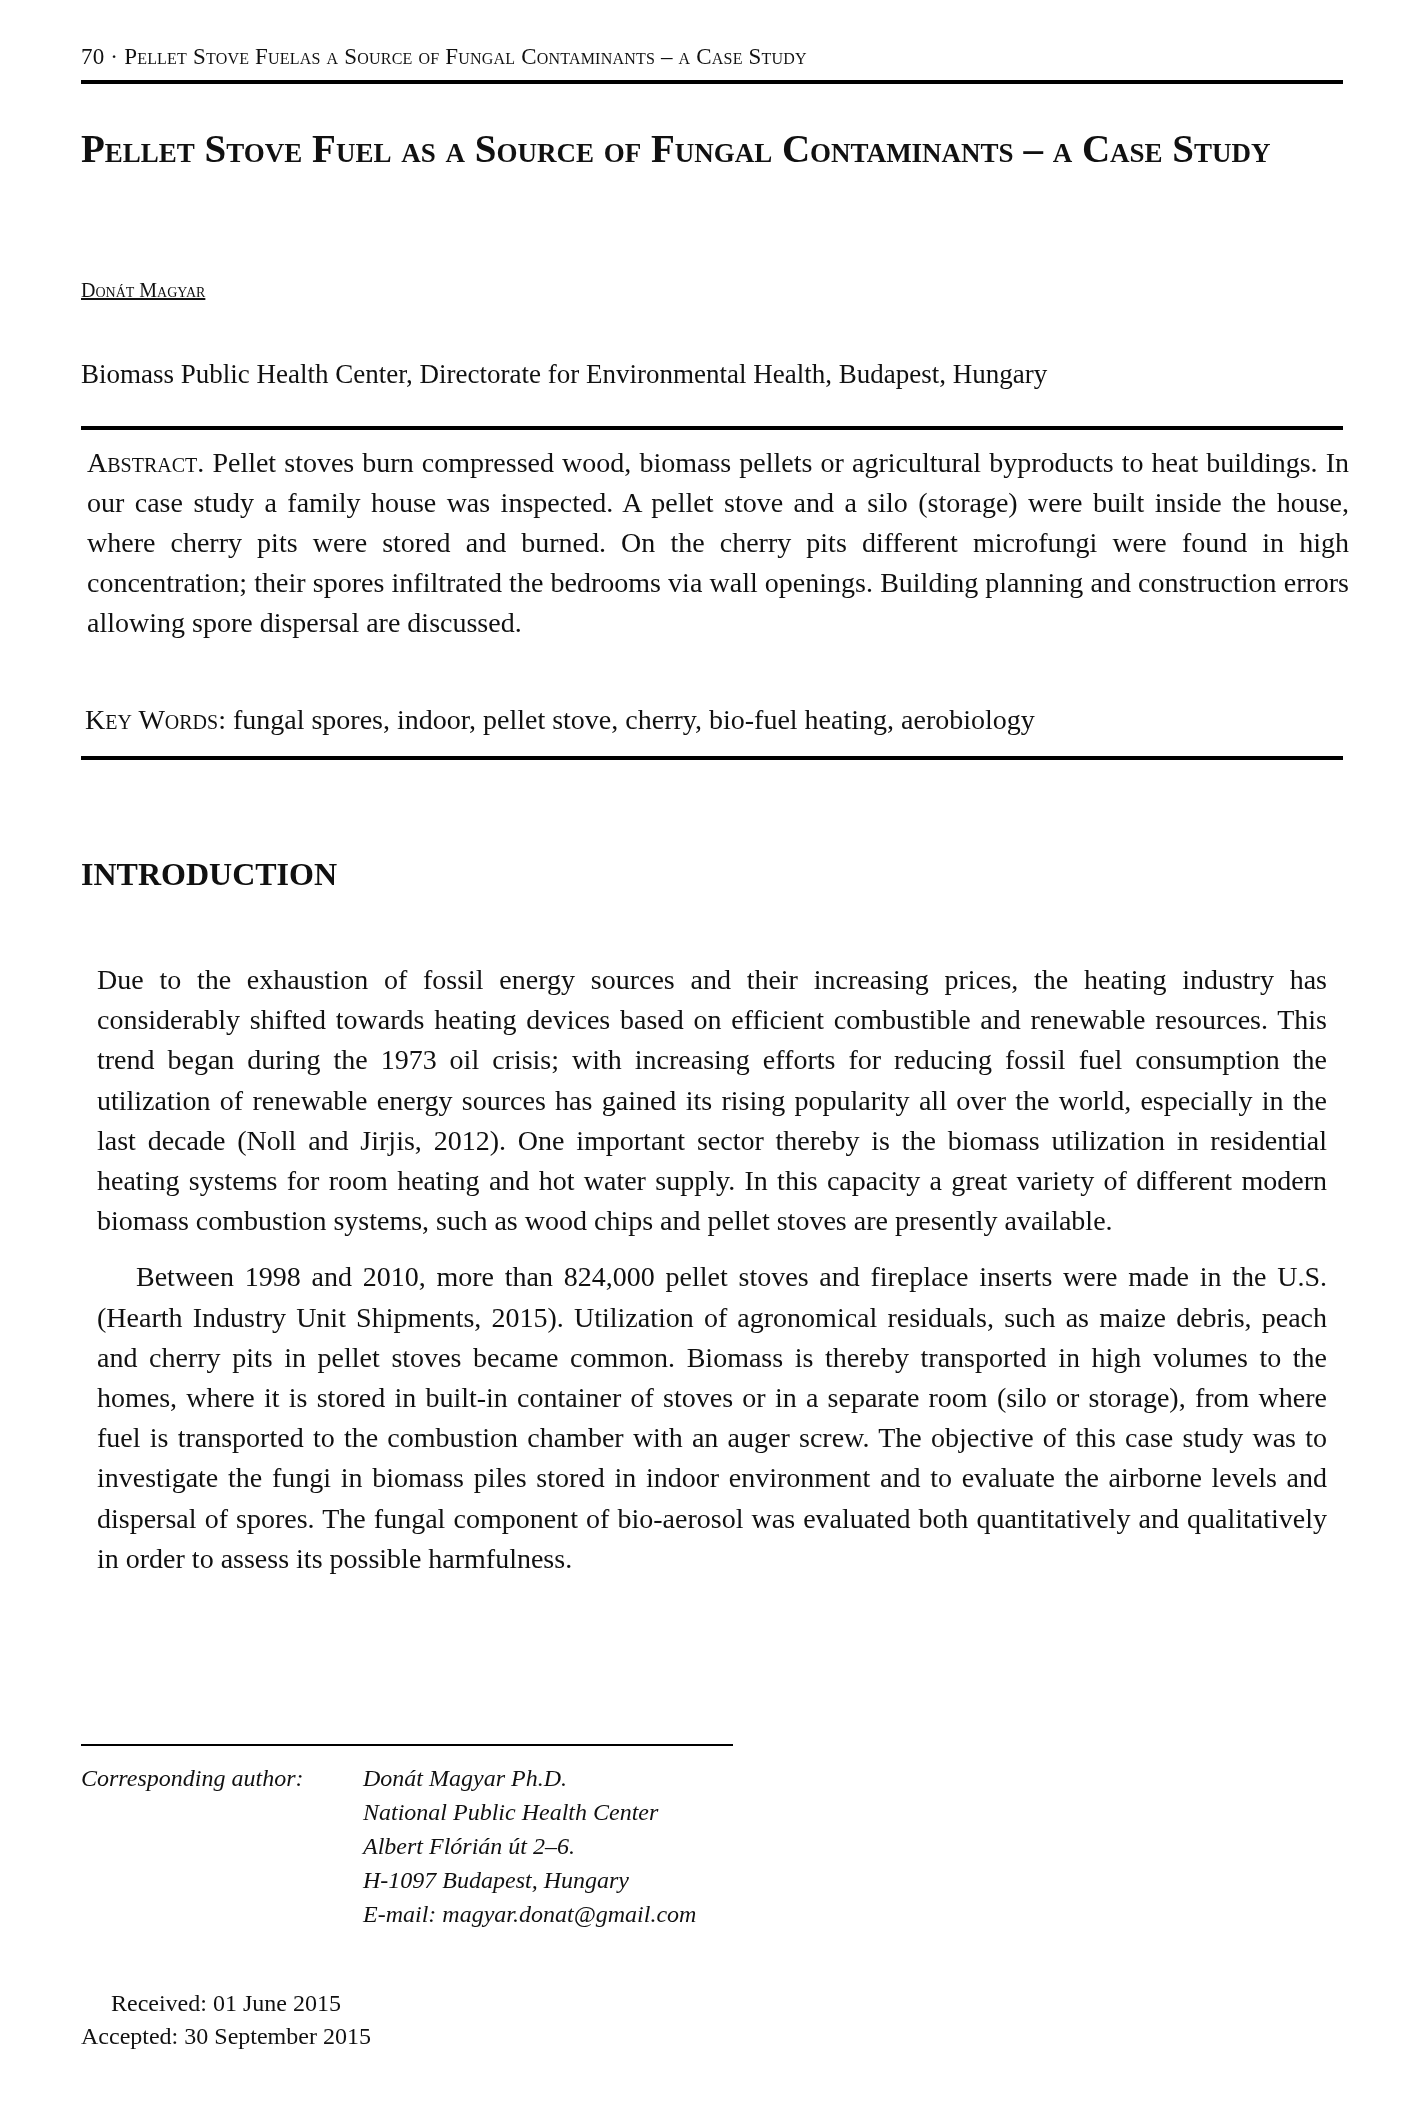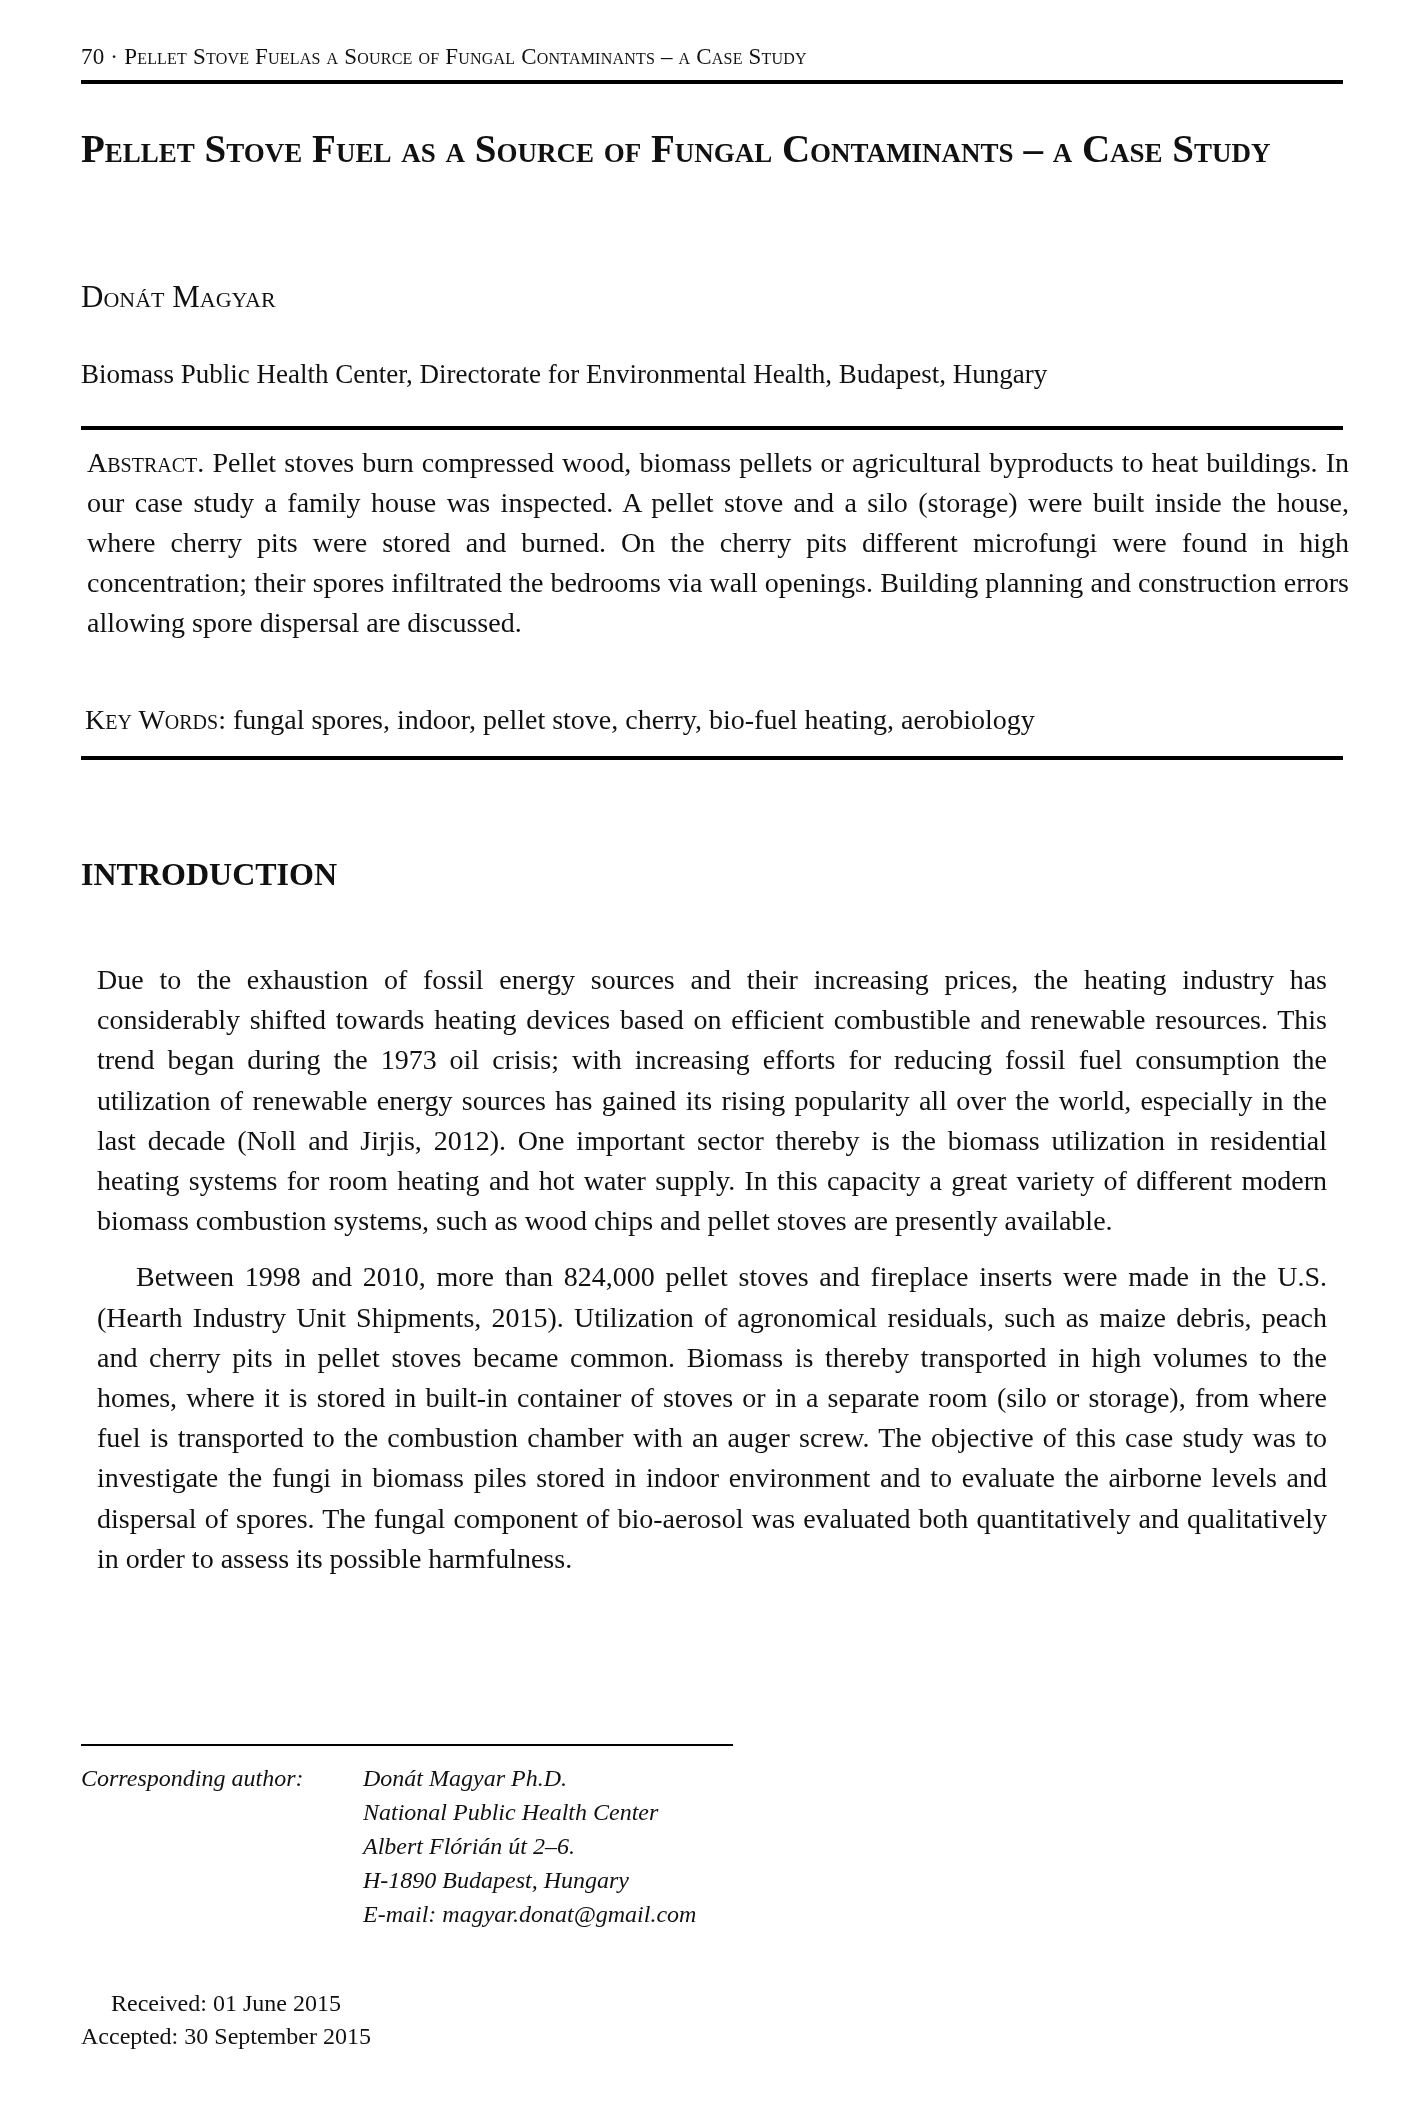--- a/index.html
+++ b/index.html
@@ -1,21 +1,21 @@
 <!DOCTYPE html>
 <html><head>
   <meta charset="utf-8">
   <style>
     html, body { margin: 0; padding: 0; background: #ffffff; }
     body { width: 1415px; height: 2104px; position: relative; overflow: hidden; color: #111; font-family: "Liberation Serif", "DejaVu Serif", serif; }
     .page { position: absolute; left: 81px; top: 0; width: 1262px; }
     .running-head { position: absolute; top: 44px; left: 0; font-size: 23px; font-variant: small-caps; letter-spacing: 0.2px; white-space: nowrap; }
     .rule-thick { position: absolute; left: 0; width: 1262px; height: 4px; background: #000; }
     .title { position: absolute; top: 120px; left: 0; width: 1262px; font-size: 39px; font-weight: bold; font-variant: small-caps; line-height: 58px; margin: 0; }
-    .author { position: absolute; top: 279px; left: 0; font-size: 31px; font-variant: small-caps; }
+    .author { position: absolute; top: 279px; left: 0; font-size: 20px; font-variant: small-caps; text-decoration: underline; }
     .affil { position: absolute; top: 359px; left: 0; font-size: 27px; white-space: nowrap; }
     .abstract { position: absolute; top: 437px; left: 0; width: 1262px; font-size: 28px; line-height: 40px; text-align: justify; margin: 6px; }
     .sc { font-variant: small-caps; }
     .keywords { position: absolute; top: 696px; left: 0; width: 1262px; font-size: 28px; line-height: 40px; margin: 4px; white-space: nowrap; }
     .section-heading { position: absolute; top: 856px; left: 0; font-size: 32px; font-weight: bold; margin: 0; }
     .body-text { position: absolute; top: 944px; left: 0; width: 1262px; font-size: 28px; line-height: 40.2px; text-align: justify; margin: 0; }
     .body-text p { margin: 16px; }
     .body-text p.indent { text-indent: 39px; }
     .fn-rule { position: absolute; top: 1744px; left: 0; width: 652px; height: 1.5px; background: #000; }
     .corr { position: absolute; top: 1761px; left: 0; font-size: 24px; line-height: 34px; font-style: italic; }
@@ -65,21 +65,21 @@
   </div>
 
   <div class="fn-rule"></div>
 
   <div class="corr">
     <div class="corr-label">Corresponding author:</div>
     <div class="corr-lines">
       <div>Donát Magyar Ph.D.</div>
       <div>National Public Health Center</div>
       <div>Albert Flórián út 2–6.</div>
-      <div>H-1890 Budapest, Hungary</div>
+      <div>H-1097 Budapest, Hungary</div>
       <div>E-mail: magyar.donat@gmail.com</div>
     </div>
   </div>
 
   <div class="dates">
     <div>Received: 01 June 2015</div>
     <div>Accepted: 30 September 2015</div>
   </div>
 
 </div>

